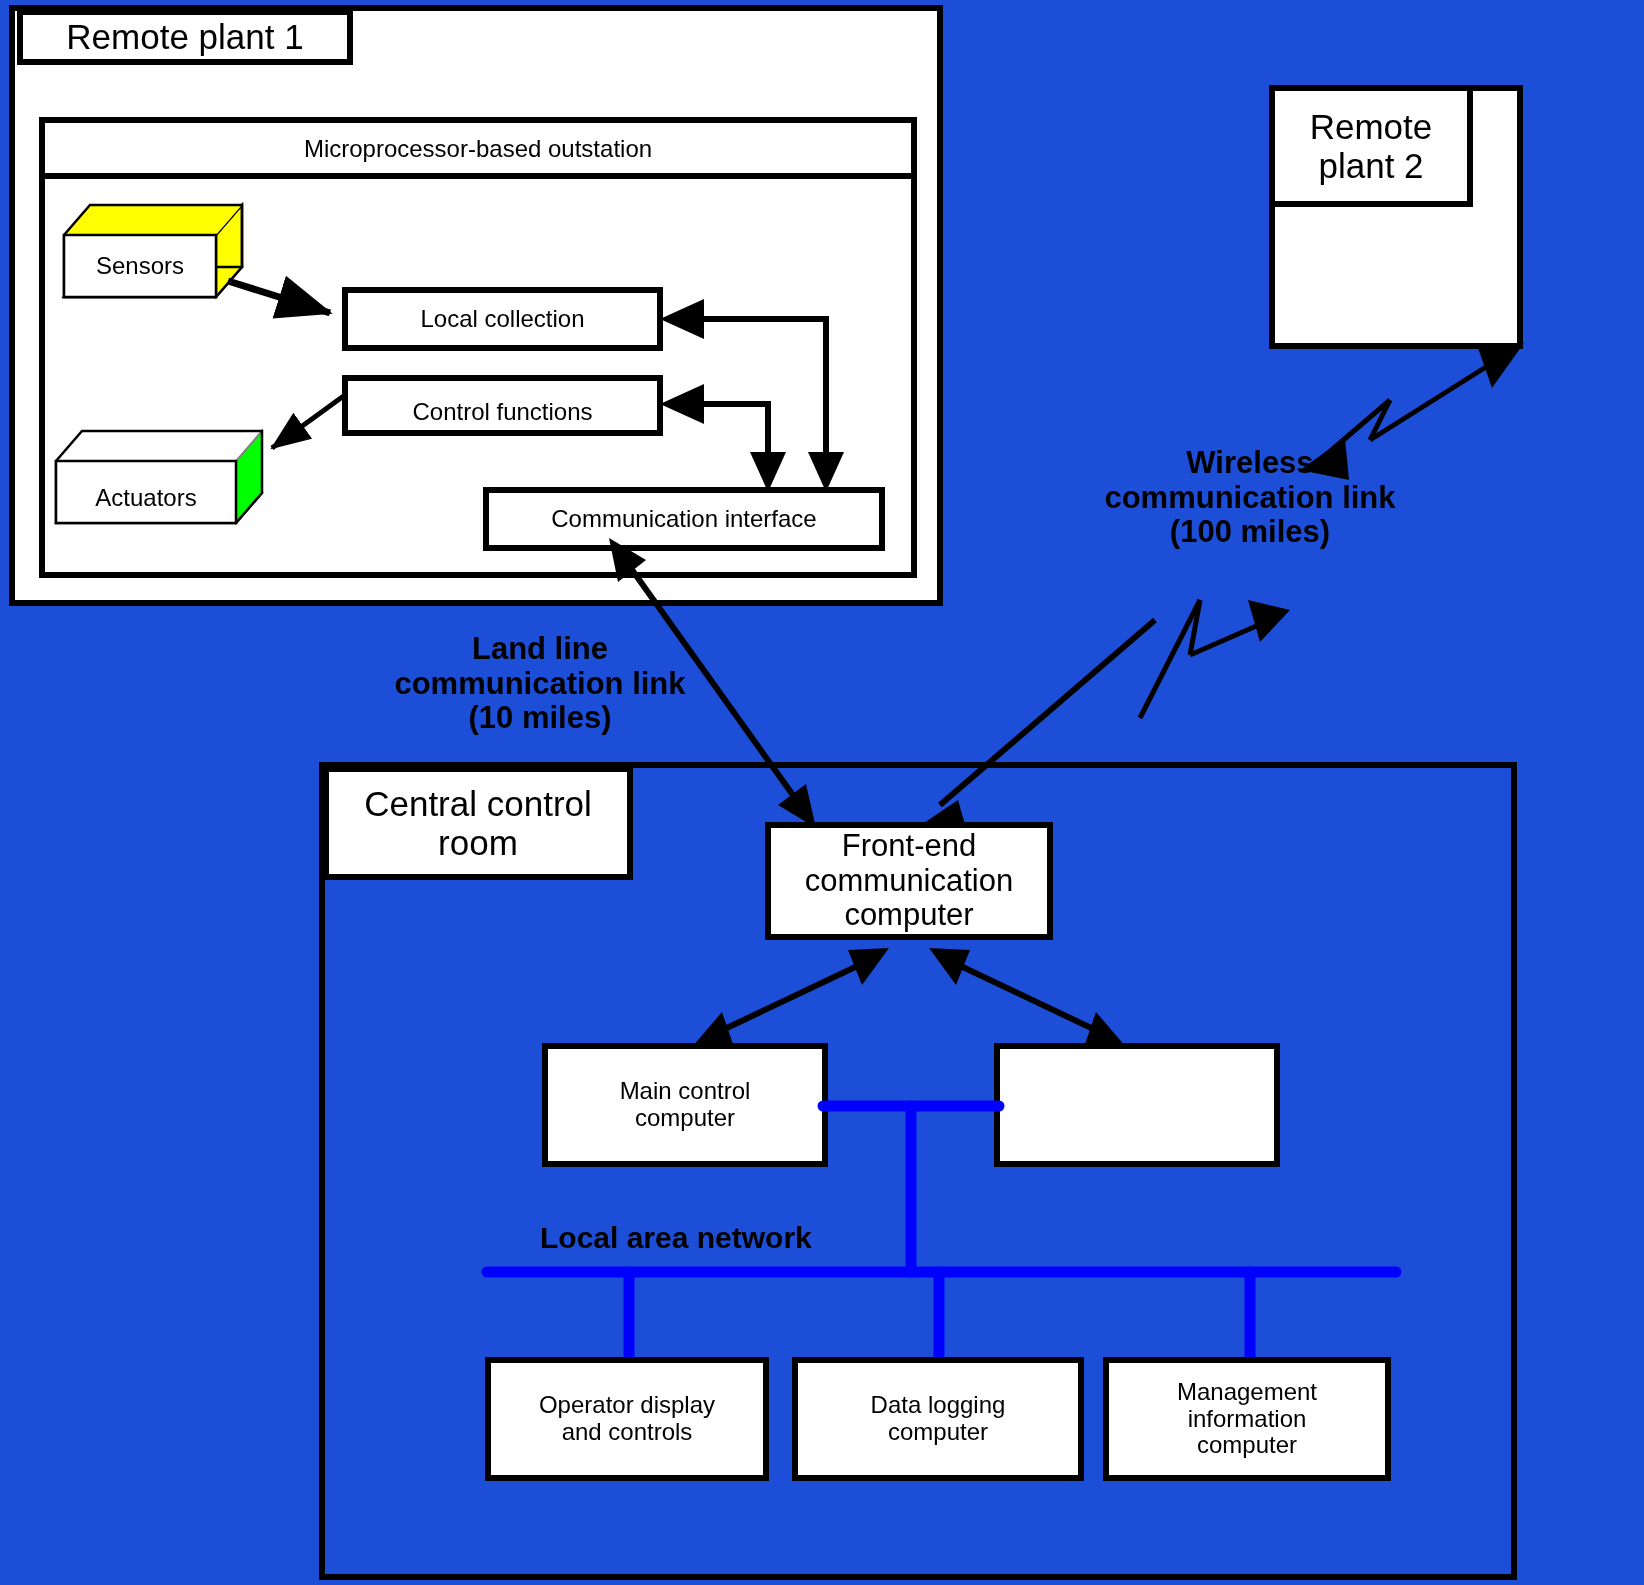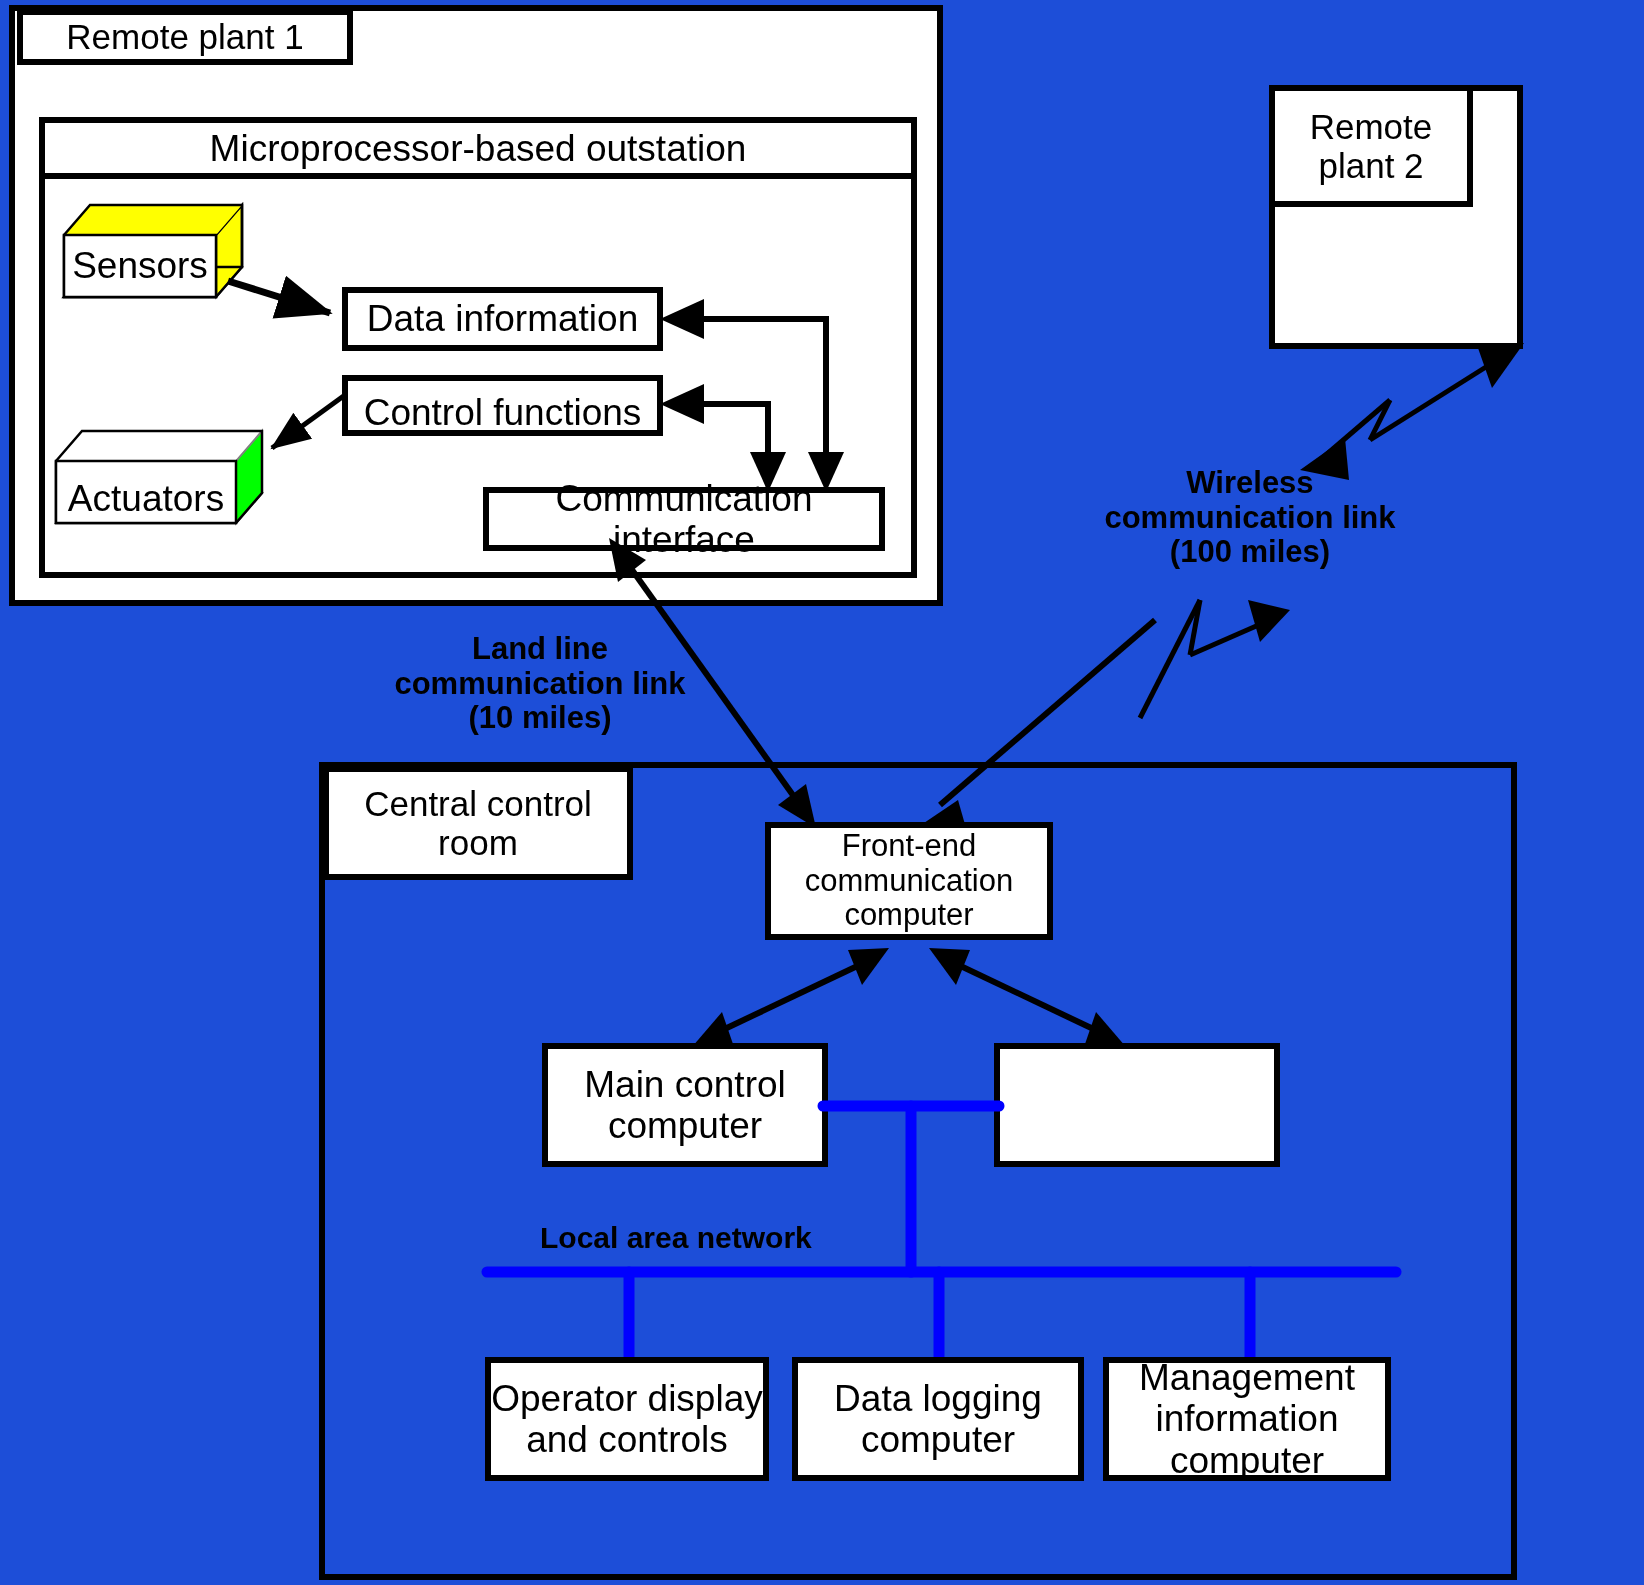--- a/index.html
+++ b/index.html
@@ -28,21 +28,21 @@
     display: flex;
     align-items: center;
     justify-content: center;
     text-align: center;
     color: #000;
     line-height: 1.12;
     white-space: pre-line;
     pointer-events: none;
   }
   .f36 { font-size: 35px; }
-  .f33 { font-size: 37px; }
+  .f33 { font-size: 24px; }
   .f30b { font-size: 30px; font-weight: bold; }
   .f31b { font-size: 31px; font-weight: bold; }
 </style>
 </head>
 <body>
 
 <div id="canvas">
 
   <svg class="layer" viewBox="0 0 1644 1585" xmlns="http://www.w3.org/2000/svg">
     <defs>
@@ -167,34 +167,34 @@
   </svg>
 
   <div class="lbl f36" style="left:20px; top:12px; width:330px; height:50px;">Remote plant 1</div>
 
   <div class="lbl f33" style="left:42px; top:122px; width:872px; height:54px;">Microprocessor-based outstation</div>
 
   <div class="lbl f33" style="left:64px; top:235px; width:152px; height:62px;">Sensors</div>
 
   <div class="lbl f33" style="left:56px; top:461px; width:180px; height:75px;border-radius:20px;">Actuators</div>
 
-  <div class="lbl f33" style="left:345px; top:290px; width:315px; height:58px;">Data information</div>
+  <div class="lbl f33" style="left:345px; top:290px; width:315px; height:58px;">Local collection</div>
 
   <div class="lbl f33" style="left:345px; top:378px; width:315px; height:55px;margin-top:7px;">Control functions</div>
 
   <div class="lbl f33" style="left:486px; top:490px; width:396px; height:58px;">Communication interface</div>
 
   <div class="lbl f36" style="left:1272px; top:88px; width:198px; height:116px;">Remote
 plant 2</div>
 
   <div class="lbl f31b" style="left:340px; top:625px; width:400px; height:118px;">Land line
 communication link
 (10 miles)</div>
 
-  <div class="lbl f31b" style="left:1050px; top:459px; width:400px; height:118px;text-align:center;">Wireless
+  <div class="lbl f31b" style="left:1050px; top:439px; width:400px; height:118px;text-align:center;">Wireless
 communication link
 (100 miles)</div>
 
   <div class="lbl f36" style="left:326px; top:769px; width:304px; height:108px;">Central control
 room</div>
 
   <div class="lbl f31b" style="left:768px; top:825px; width:282px; height:112px; font-weight:normal; font-size:31px;">Front-end
 communication
 computer</div>
 

